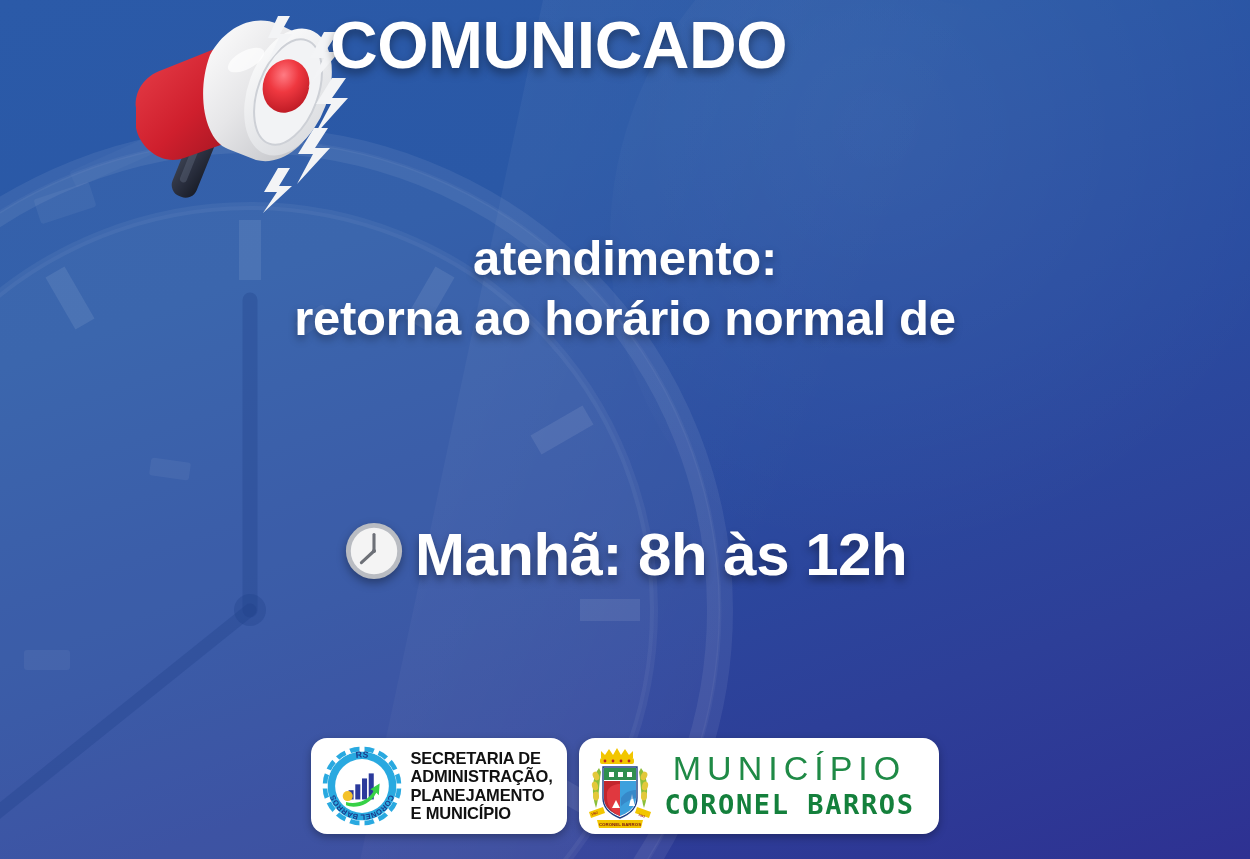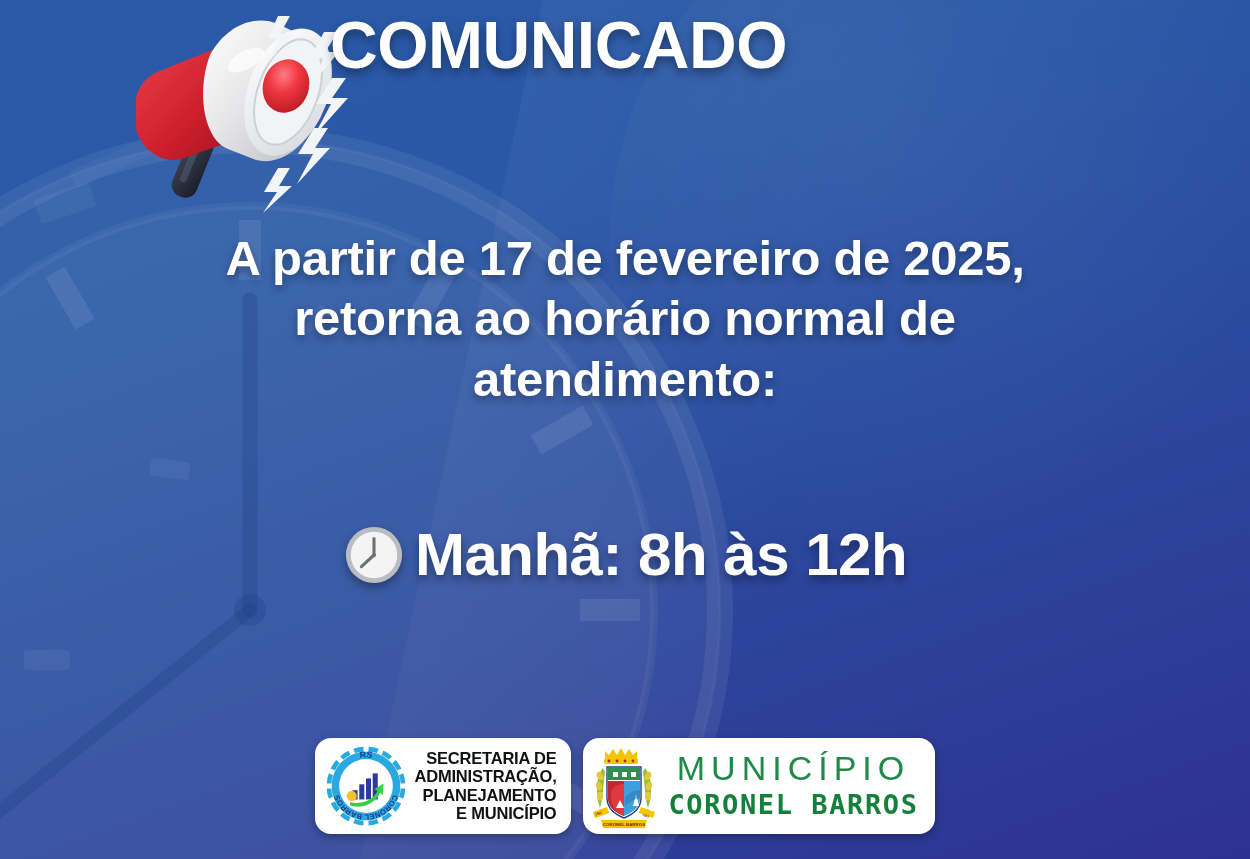--- a/index.html
+++ b/index.html
@@ -63,49 +63,49 @@
     color:#fff;font-weight:800;line-height:1.23;
     text-shadow:0 4px 8px rgba(0,0,0,.35);
   }
   .body-line{display:block;font-size:49px;letter-spacing:-0.3px;}
 
   
   .schedule{
     position:absolute;left:0;top:520px;width:1250px;
   }
   .sched-row{
-    display:flex;align-items:center;justify-content:center;
+    display:flex;justify-content:center;
     color:#fff;font-weight:800;
     text-shadow:0 5px 9px rgba(0,0,0,.38);
     margin-bottom:6px;
   }
   .sched-row .label{font-size:60px;letter-spacing:-0.5px;white-space:nowrap;}
   .clock-ico{width:62px;height:62px;margin-right:10px;flex:0 0 auto;
              filter:drop-shadow(0 4px 5px rgba(0,0,0,.35));}
   .clock-ico svg{width:100%;height:100%;display:block;}
 
   
   .logos{
     position:absolute;left:0;top:728px;width:1250px;height:115px;
     display:flex;align-items:center;justify-content:center;gap:12px;
   }
   .logo-card{
     background:#ffffff;border-radius:16px;
     display:flex;align-items:center;
     box-shadow:0 3px 9px rgba(0,0,0,.3);
   }
   .logo-card.sec{padding:7px 14px 7px 9px;height:96px;box-sizing:border-box;}
-  .logo-card.mun{padding:6px 16px 6px 8px;height:96px;box-sizing:border-box;}
+  .logo-card.mun{padding:6px 24px 6px 8px;height:96px;box-sizing:border-box;}
 
   .sec-emblem{width:84px;height:84px;flex:0 0 auto;}
   .sec-emblem svg{width:100%;height:100%;display:block;}
   .sec-text{
     margin-left:6px;color:#111;font-weight:800;
     font-size:16.5px;line-height:1.1;letter-spacing:-0.2px;
-    text-align:right;white-space:nowrap;
+    text-align:left;white-space:nowrap;
   }
   .sec-text span{display:block;}
 
   .coat{width:66px;height:88px;flex:0 0 auto;}
   .coat svg{width:100%;height:100%;display:block;}
   .mun-text{margin-left:12px;text-align:center;color:#1f7a42;}
   .mun-text .m1{
     display:block;font-size:34px;font-weight:500;letter-spacing:6px;
     color:#1f8a46;line-height:1.05;
   }
@@ -223,23 +223,22 @@
         </g>
       </svg>
     </div>
 
     <div class="title-block">
       <span class="title-line l1">COMUNICADO</span>
     </div>
   </div>
 
   <div class="body-copy">
-    <span class="body-line">A partir de 17 de fevereiro de 2025,</span>
+    <span class="body-line">atendimento:</span>
     <span class="body-line">retorna ao horário normal de</span>
-    <span class="body-line">atendimento:</span>
   </div>
 
   <div class="schedule">
 
     <div class="sched-row">
       <span class="clock-ico">
         <svg viewBox="0 0 64 64" xmlns="http://www.w3.org/2000/svg" aria-hidden="true">
           <circle cx="32" cy="32" r="29" fill="#b9bcc2"></circle>
           <circle cx="32" cy="32" r="24" fill="#f4f4f4"></circle>
           <line x1="32" y1="32" x2="32" y2="15" stroke="#6d7077" stroke-width="3.2" stroke-linecap="round"></line>

